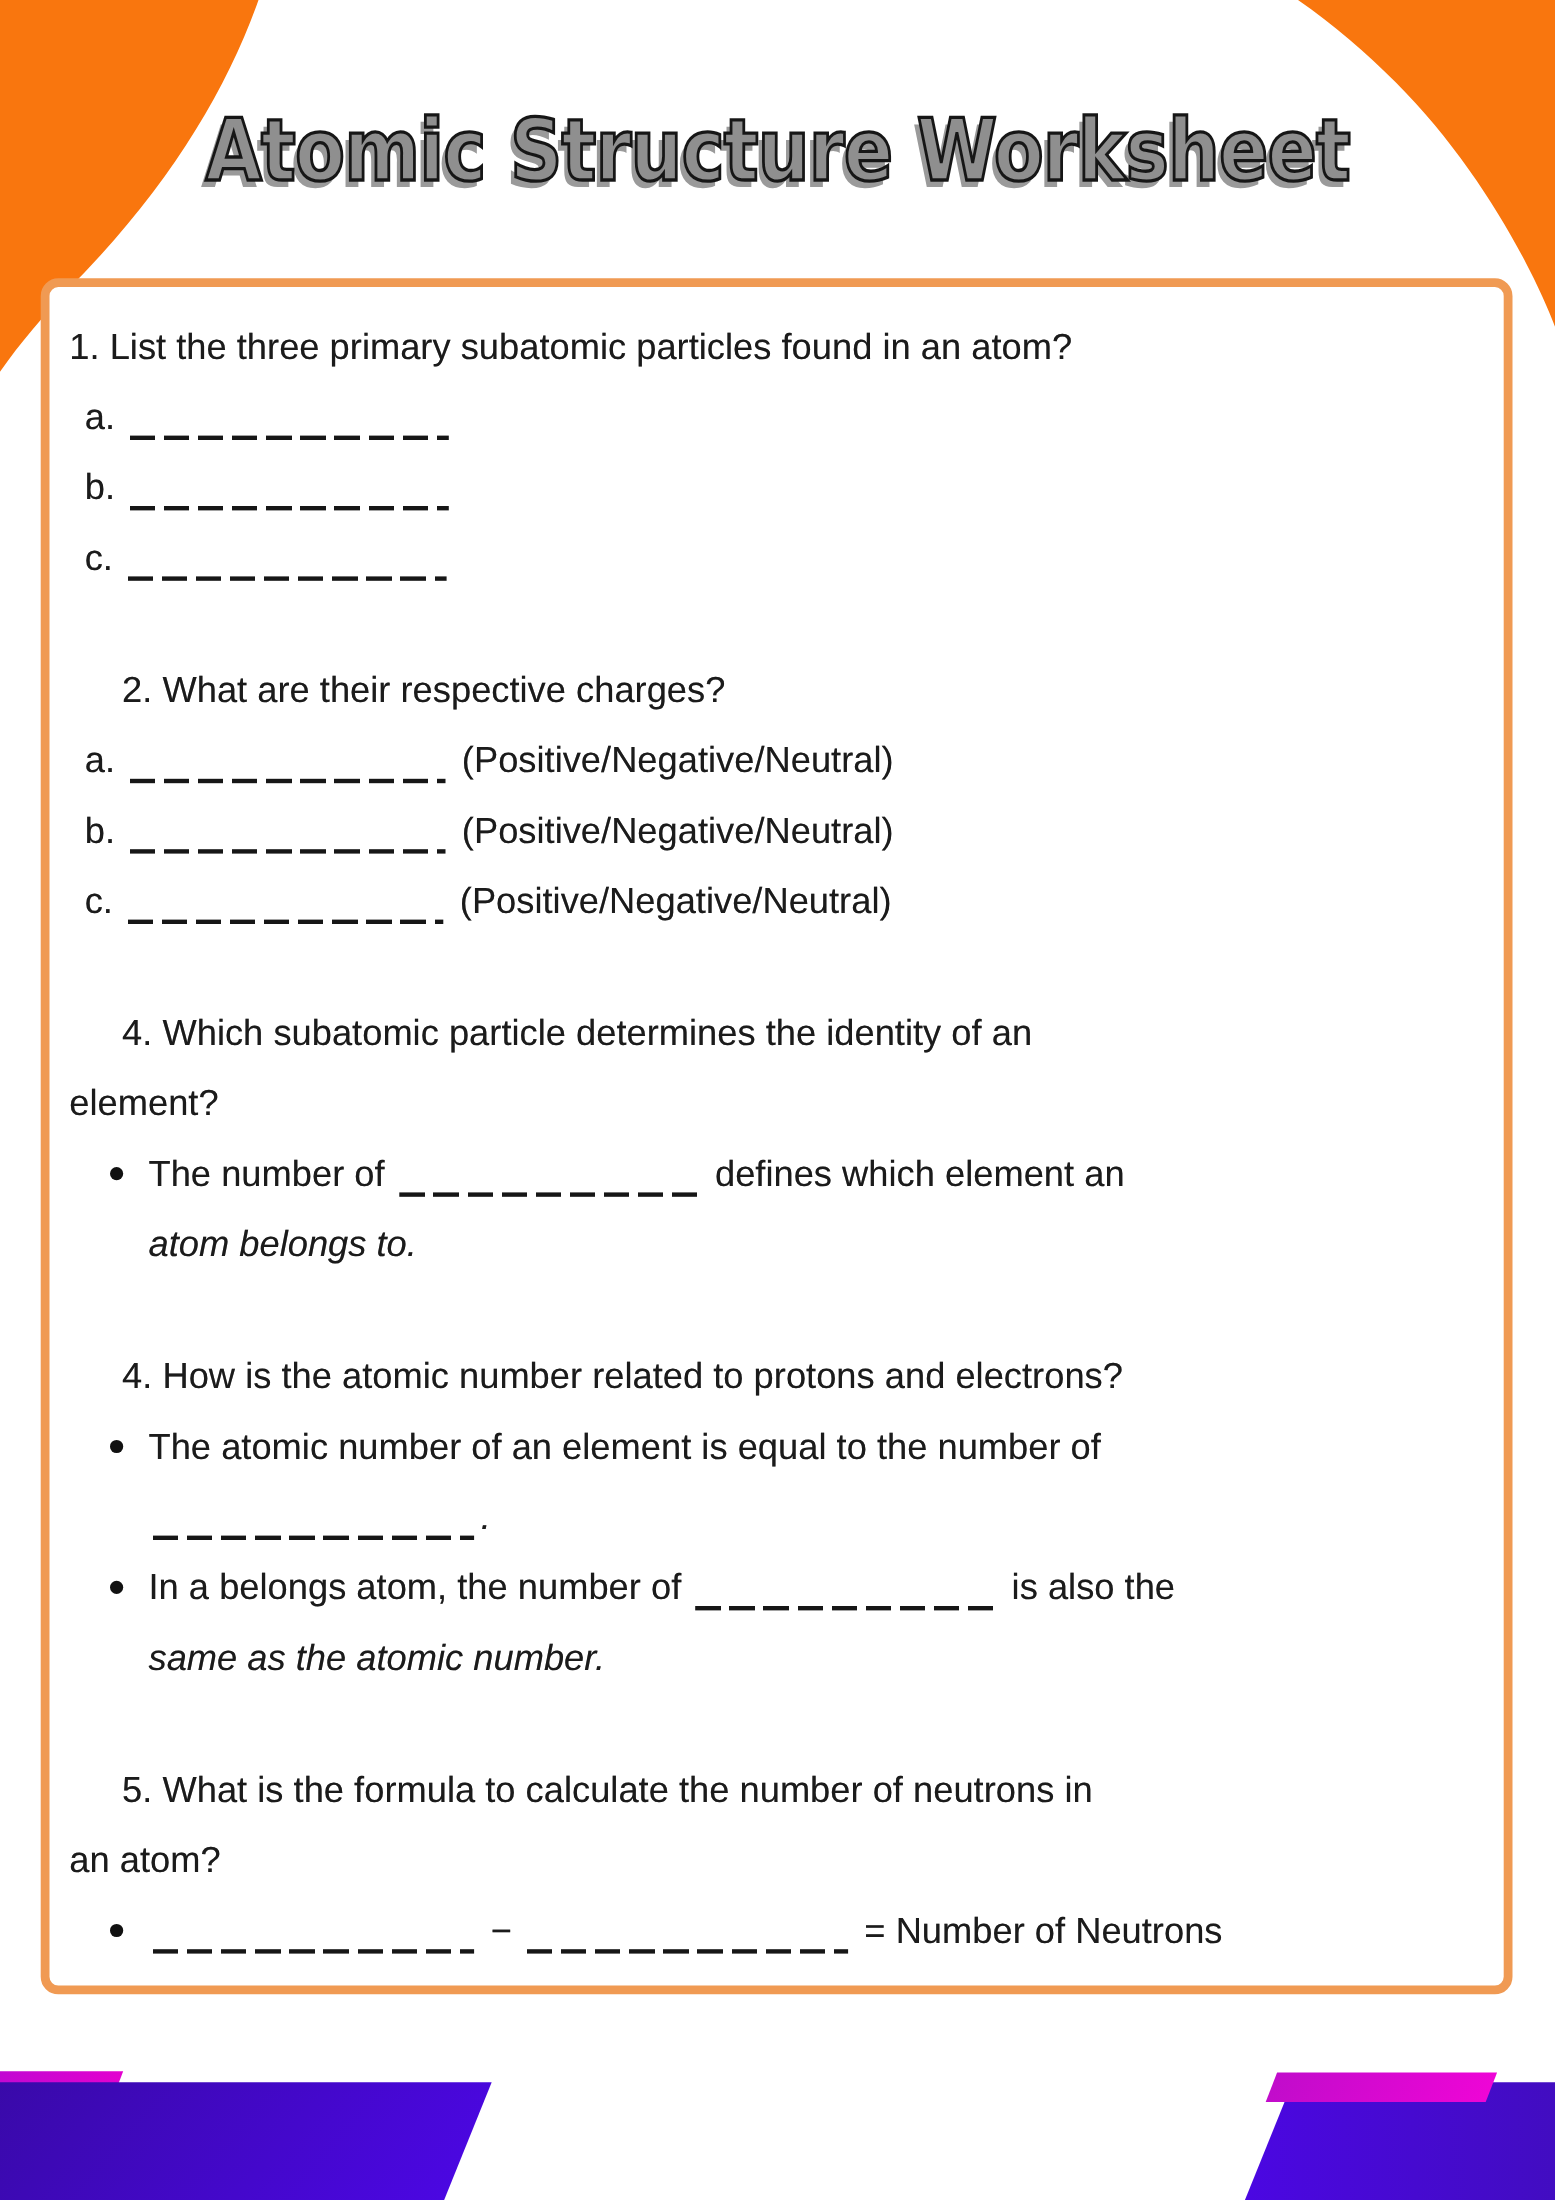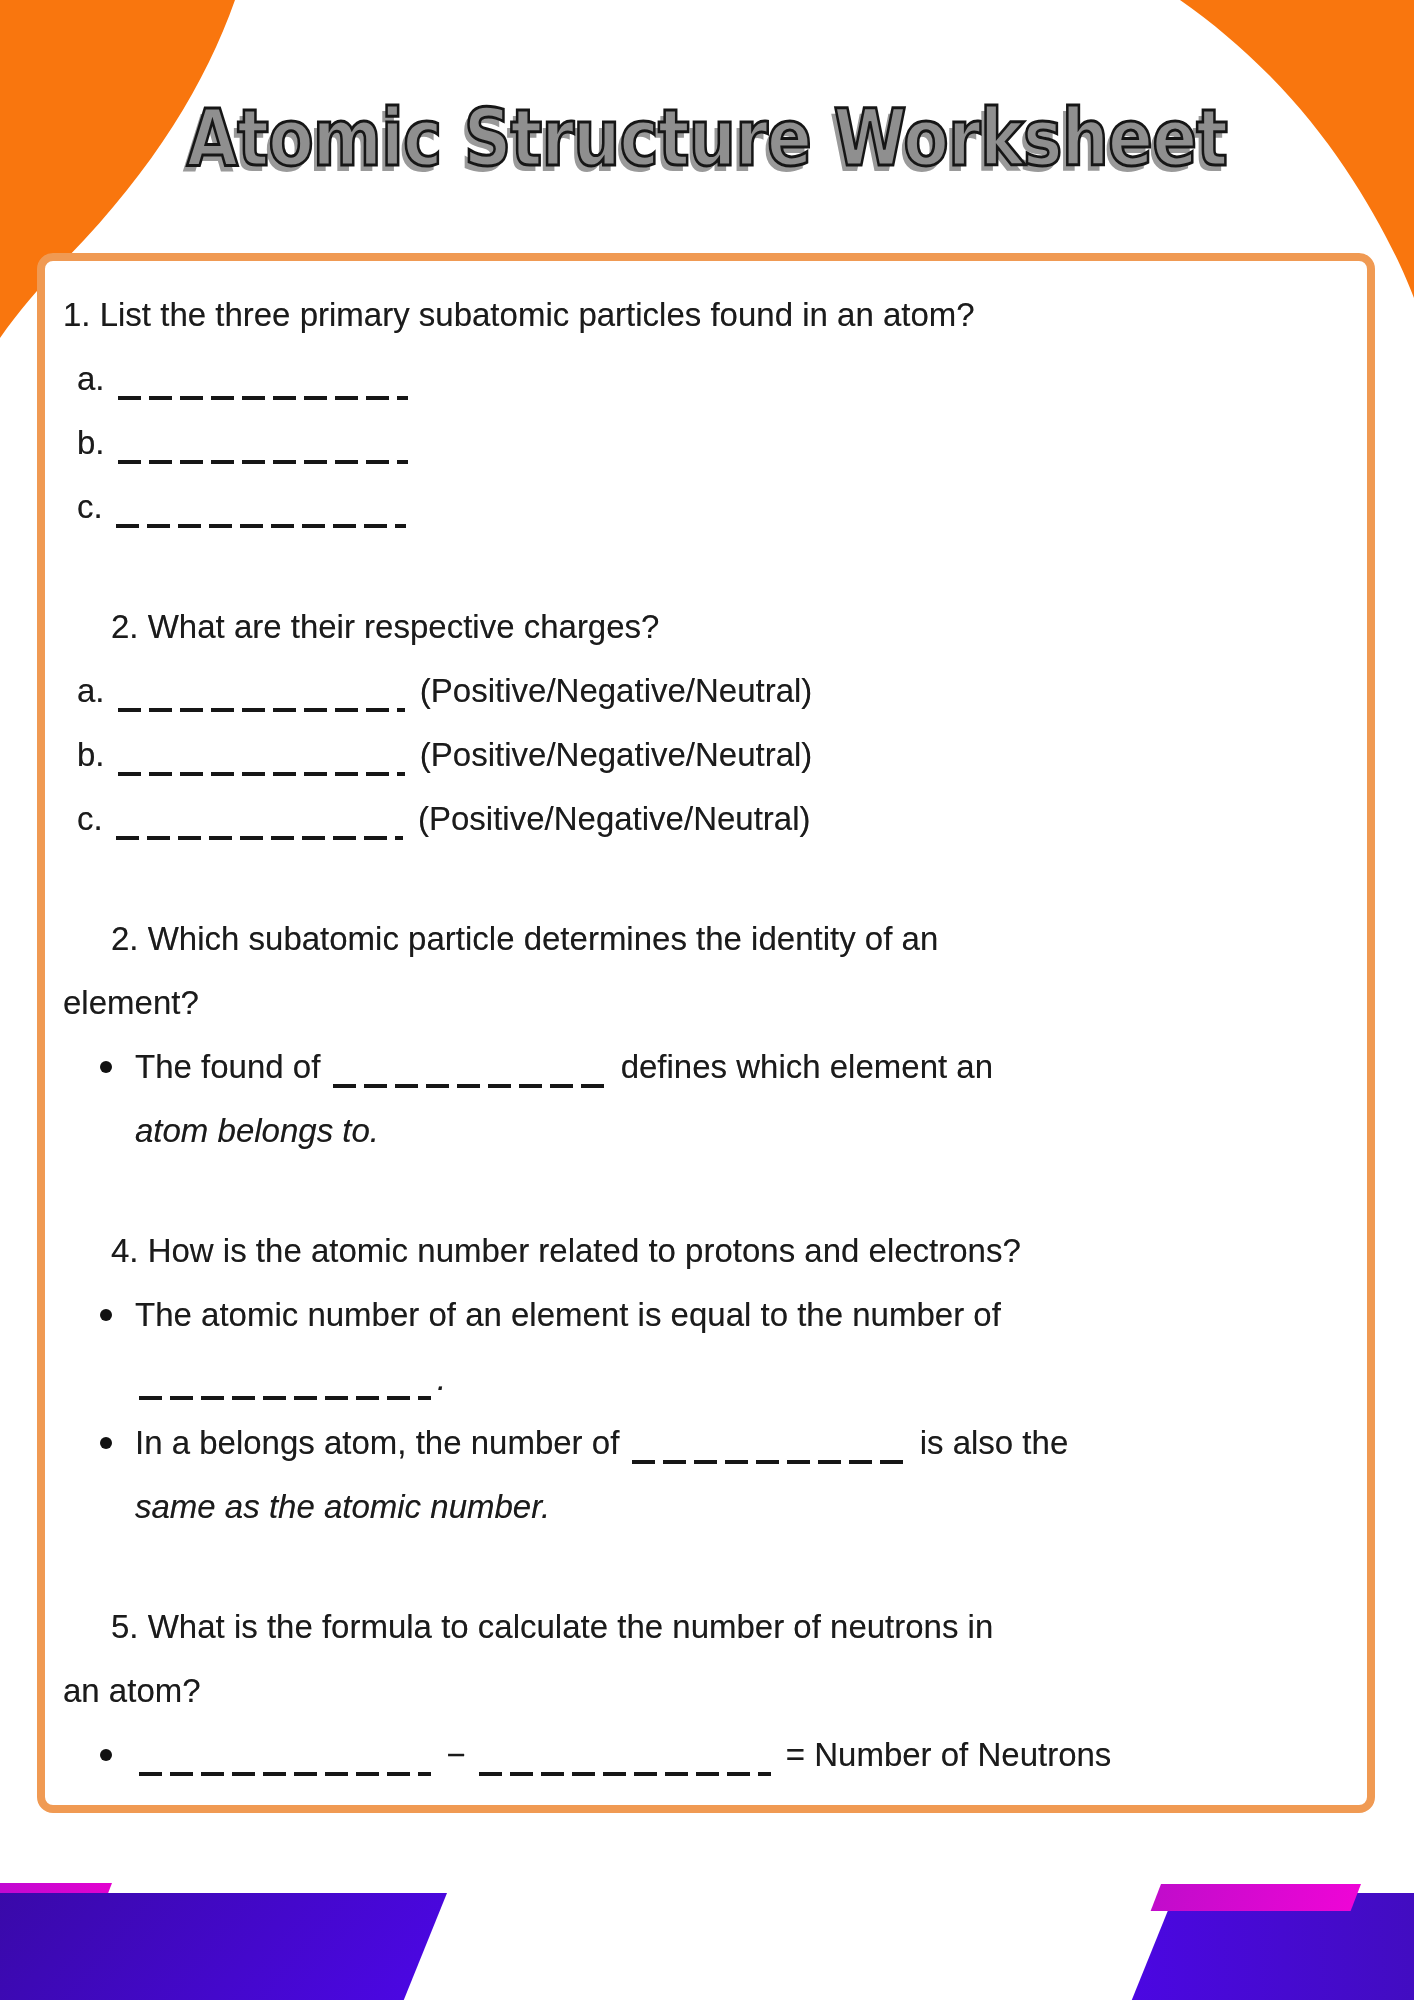--- a/index.html
+++ b/index.html
@@ -102,25 +102,25 @@
   <div class="sheet">
     <div>
         <div class="row q"><span><span>1. List the three primary subatomic particles found in an atom?</span></span></div>
         <div class="row sub"><span><span>a. </span><span class="blank" style="width: 290px;"></span></span></div>
         <div class="row sub"><span><span>b. </span><span class="blank" style="width: 290px;"></span></span></div>
         <div class="row sub"><span><span>c. </span><span class="blank" style="width: 290px;"></span></span></div>
         <div class="row q gap"><span><span>2. What are their respective charges?</span></span></div>
         <div class="row sub"><span><span>a. </span><span class="blank" style="width: 287px;"></span><span> (Positive/Negative/Neutral)</span></span></div>
         <div class="row sub"><span><span>b. </span><span class="blank" style="width: 287px;"></span><span> (Positive/Negative/Neutral)</span></span></div>
         <div class="row sub"><span><span>c. </span><span class="blank" style="width: 287px;"></span><span> (Positive/Negative/Neutral)</span></span></div>
-        <div class="row q gap"><span><span>2. Which subatomic particle determines the identity of an</span></span></div>
+        <div class="row q gap"><span><span>4. Which subatomic particle determines the identity of an</span></span></div>
         <div class="row q"><span><span>element?</span></span></div>
         <div class="row bullet">
           <span class="dot"></span>
-          <span><span>The found of </span><span class="blank" style="width: 272px;"></span><span> defines which element an</span></span>
+          <span><span>The number of </span><span class="blank" style="width: 272px;"></span><span> defines which element an</span></span>
         </div>
         <div class="row bcont"><span><span>atom belongs to.</span></span></div>
         <div class="row q gap"><span><span>4. How is the atomic number related to protons and electrons?</span></span></div>
         <div class="row bullet">
           <span class="dot"></span>
           <span><span>The atomic number of an element is equal to the number of</span></span>
         </div>
         <div class="row bcont"><span><span class="blank" style="width: 292px;"></span><span>.</span></span></div>
         <div class="row bullet">
           <span class="dot"></span>

